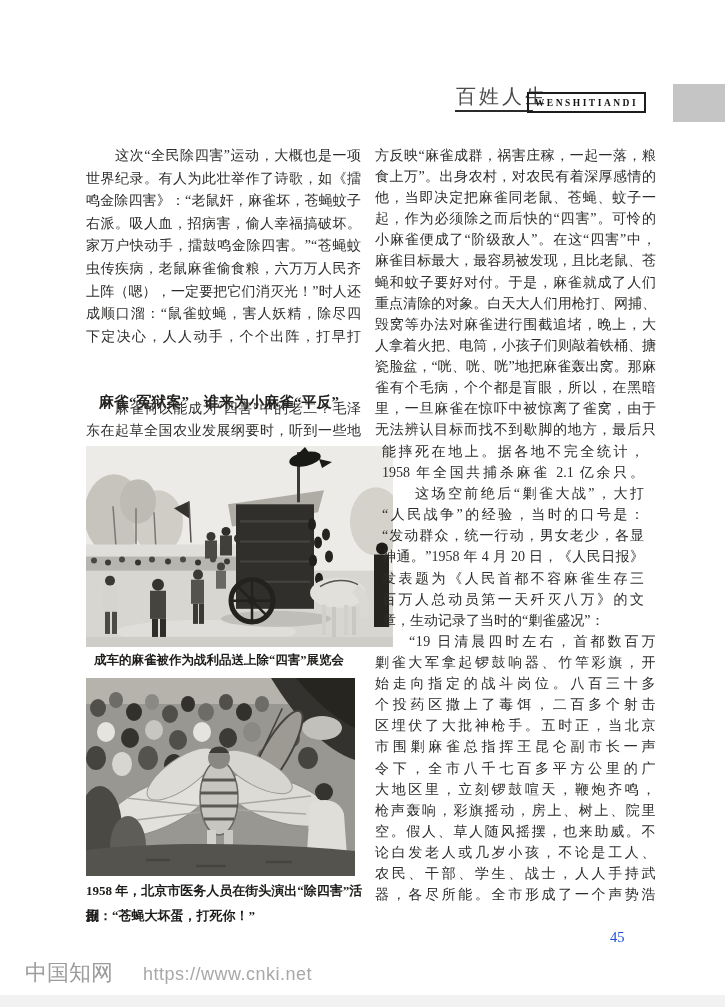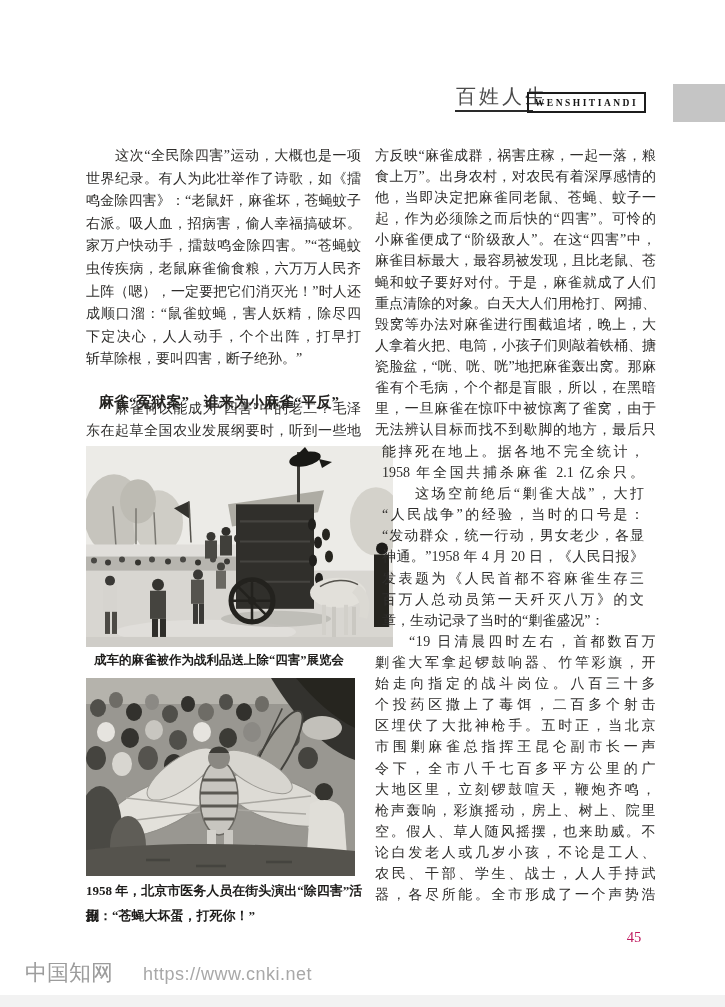--- a/index.html
+++ b/index.html
@@ -42,21 +42,21 @@
   .photo{overflow:hidden;background:#dddbd6;}
   #photo1{left:86px;top:446px;width:307px;height:201px;}
   #photo2{left:86px;top:678px;width:269px;height:198px;}
   .photo svg{display:block;width:100%;height:100%;}
   .caption{font-weight:bold;color:#1d1c1a;}
   #cap1{left:94px;top:651px;width:300px;font-size:12.5px;height:18px;line-height:18px;}
   #cap2{left:86px;top:879px;width:280px;font-size:13px;}
   #cap2 .capline{height:24.5px;line-height:24.5px;}
 
   
-  #pagenum{left:610px;top:929px;width:48px;text-align:center;font-size:14.5px;color:#be185d;}
+  #pagenum{left:610px;top:929px;width:48px;text-align:left;font-size:14.5px;color:#1d4ed8;}
   .watermark{
     left:25px;top:958px;display:flex;align-items:baseline;gap:30px;
     font-family:"Liberation Sans","DejaVu Sans",sans-serif;
   }
   .wm-brand{font-size:22px;color:#9c9c9c;}
   .wm-url{font-size:18px;color:#a8a8a8;letter-spacing:0.5px;}
   .footer-band{left:0;top:995px;width:725px;height:12px;background:#f2f2f2;}
 </style>
 </head>
 <body>
@@ -71,21 +71,20 @@
   <div id="para1" class="abs textblock">
       <div class="tline just">　　这次“全民除四害”运动，大概也是一项</div>
       <div class="tline just">世界纪录。有人为此壮举作了诗歌，如《擂鼓</div>
       <div class="tline just">鸣金除四害》：“老鼠奸，麻雀坏，苍蝇蚊子像</div>
       <div class="tline just">右派。吸人血，招病害，偷人幸福搞破坏。千</div>
       <div class="tline just">家万户快动手，擂鼓鸣金除四害。”“苍蝇蚊</div>
       <div class="tline just">虫传疾病，老鼠麻雀偷食粮，六万万人民齐</div>
       <div class="tline just">上阵（嗯），一定要把它们消灭光！”时人还编</div>
       <div class="tline just">成顺口溜：“鼠雀蚊蝇，害人妖精，除尽四害，</div>
       <div class="tline just">下定决心，人人动手，个个出阵，打早打小，</div>
-      <div class="tline">斩草除根，要叫四害，断子绝孙。”</div>
     </div>
   <div id="subhead" class="abs">麻雀“冤狱案”　谁来为小麻雀“平反”</div>
   <div id="para2" class="abs textblock">
       <div class="tline just">　　麻雀何以能成为“四害”中的老二？毛泽</div>
       <div class="tline just">东在起草全国农业发展纲要时，听到一些地</div>
     </div>
 
   <div id="photo1" class="abs photo">
     <svg viewBox="0 0 307 200" preserveAspectRatio="none">
       <rect x="0" y="0" width="307" height="200" fill="#ecebe7"></rect>

